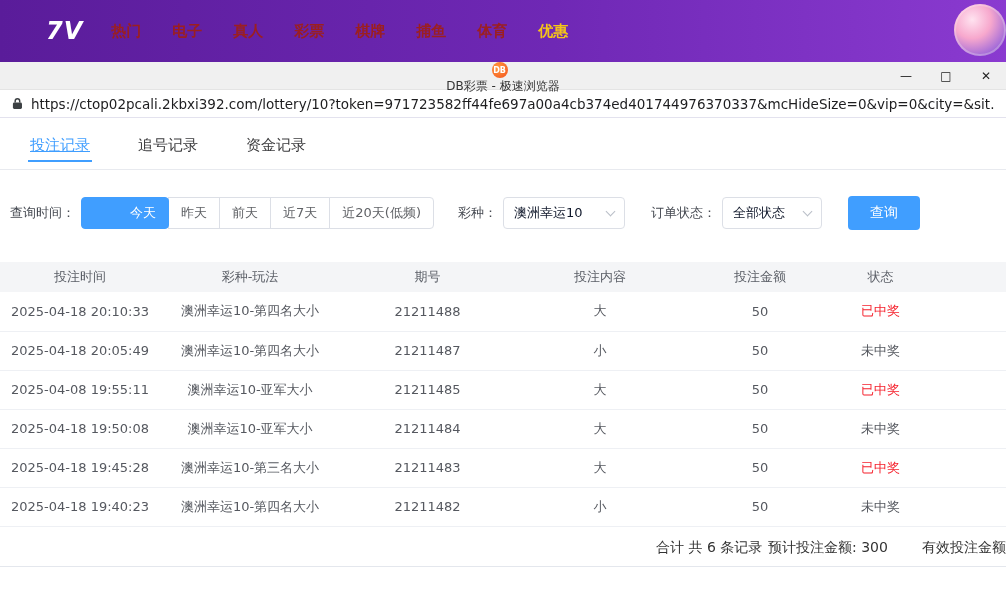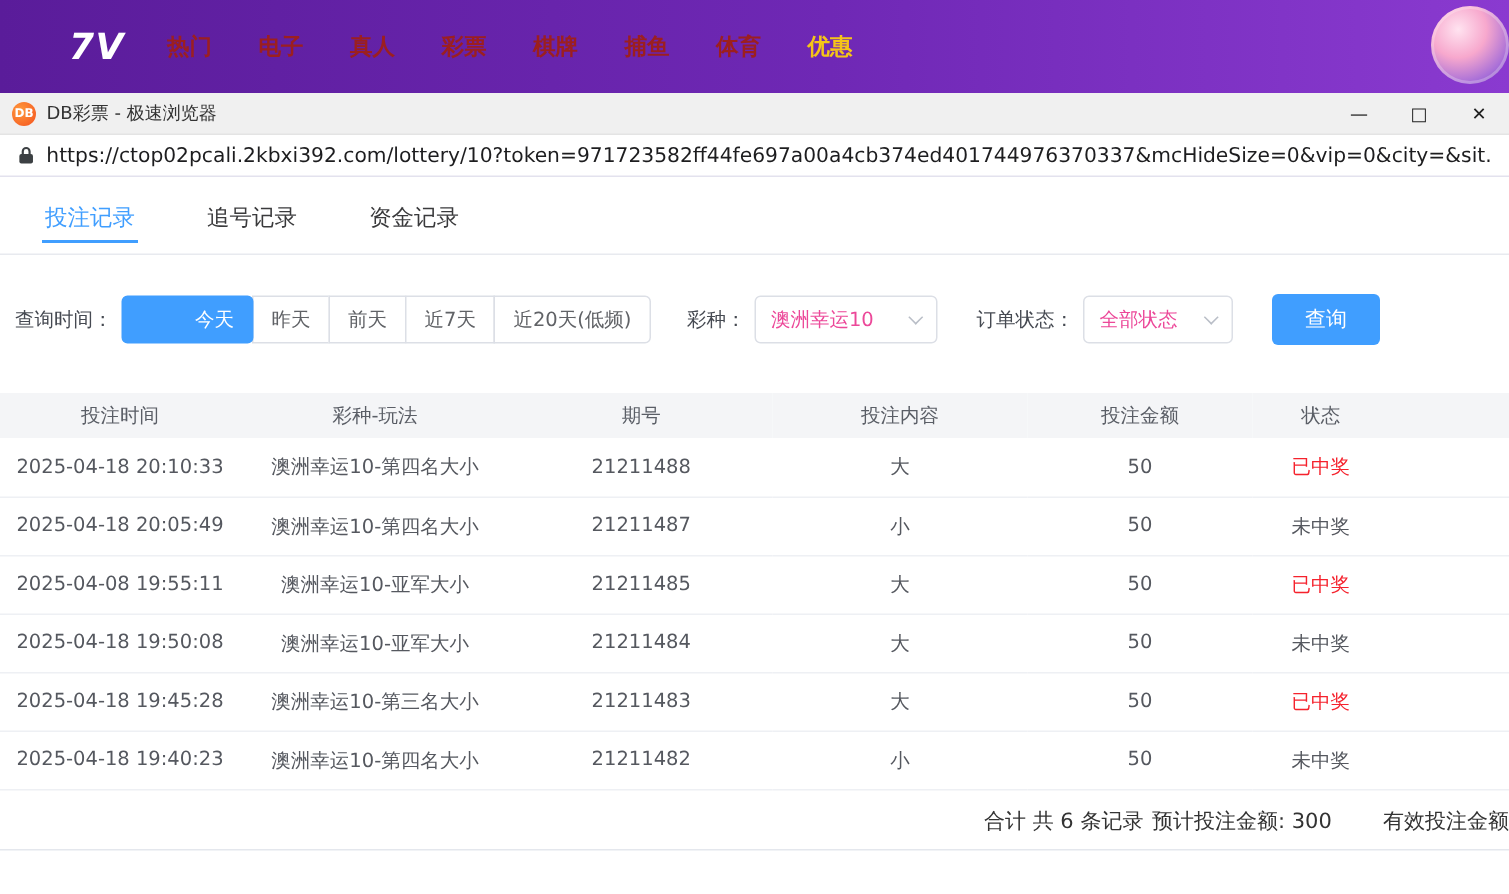--- a/index.html
+++ b/index.html
@@ -13,45 +13,45 @@
   .logo-main{color:#fff;font-size:24px;font-weight:bold;font-style:italic;letter-spacing:1px;}
   .logo-suffix{background:#17121f;color:#fff;font-size:8px;padding:1px 6px;border-radius:2px;margin-top:1px;}
   .main-nav{display:flex;gap:31px;margin-left:28px;}
   .nav-item{font-size:15px;font-weight:bold;color:#9c1f1f;cursor:pointer;text-decoration:none;}
   .nav-item.gold{color:#f5c518;}
   .avatar{position:absolute;right:0;top:4px;width:52px;height:52px;border-radius:50%;
     background:radial-gradient(circle at 35% 30%,#ffe3f0 0%,#f7a8cd 38%,#a86fd8 72%,#6d3fae 100%);
     box-shadow:inset 0 0 0 2px rgba(255,255,255,.25);cursor:pointer;}
 
   
-  .titlebar{position:relative;height:28px;background:#f0f0f0;display:flex;align-items:center;padding:0 8px;border-bottom:1px solid #e4e4e4;}
+  .titlebar{position:relative;height:28px;background:#f0f0f0;display:flex;align-items:center;padding:0 8px;border-bottom:1px solid #e4e4e4;flex-direction:column;}
   .favicon{width:16px;height:16px;border-radius:50%;background:radial-gradient(circle at 35% 35%,#ff9a3d,#f4511e);color:#fff;font-size:8px;font-weight:bold;display:flex;align-items:center;justify-content:center;margin-right:7px;flex:none;}
   .window-title{font-size:12px;color:#333;}
   .window-controls{position:absolute;right:0;top:0;height:28px;display:flex;}
   .win-btn{width:40px;height:28px;display:flex;align-items:center;justify-content:center;font-size:12px;color:#222;cursor:pointer;}
 
   
   .addressbar{height:28px;background:#fff;display:flex;align-items:center;padding:0 12px;border-bottom:1px solid #e3e2ee;cursor:text;}
   .url{font-size:13.5px;color:#1d1d1f;margin-left:8px;white-space:nowrap;overflow:hidden;}
 
   
   .tabs{height:52px;display:flex;align-items:flex-end;padding-left:28px;gap:44px;border-bottom:1px solid #e8eaef;}
   .tab{font-size:15px;color:#3a3a3c;padding:0 2px 14px;cursor:pointer;position:relative;}
-  .tab.active{color:#409eff;}
+  .tab.active{color:#409eff;text-decoration:underline;}
   .tab.active::after{content:"";position:absolute;left:0;right:0;bottom:7px;height:2px;background:#409eff;}
 
   
   .filters{display:flex;align-items:center;margin-top:26px;padding-left:10px;height:34px;}
   .filter-label{font-size:13px;color:#464a52;margin-right:6px;white-space:nowrap;}
   .btn-group{display:inline-flex;margin-right:24px;}
   .time-btn{height:32px;padding:0 12px;background:#fff;border:1px solid #dcdfe6;margin-left:-1px;font-size:13px;color:#606266;cursor:pointer;font-family:inherit;white-space:nowrap;}
   .time-btn:first-child{margin-left:0;border-radius:4px 0 0 4px;padding-left:48px;}
   .time-btn:last-child{border-radius:0 4px 4px 0;}
   .time-btn.active{background:#409eff;border-color:#409eff;color:#fff;border-radius:4px;position:relative;z-index:1;}
-  .select{height:32px;border:1px solid #dcdfe6;border-radius:4px;background:#fff;display:flex;align-items:center;justify-content:space-between;padding:0 10px;font-size:13px;color:#ec4899;cursor:pointer;}
+  .select{height:32px;border:1px solid #dcdfe6;border-radius:4px;background:#fff;display:flex;align-items:center;justify-content:space-between;padding:0 10px;font-size:13px;color:#0f172a;cursor:pointer;}
   .select.lottery{width:122px;margin-right:26px;}
   .select.status{width:100px;margin-right:26px;}
   .chevron{width:7px;height:7px;border-right:1px solid #b9bec7;border-bottom:1px solid #b9bec7;transform:rotate(45deg);margin-top:-3px;flex:none;}
   .search-btn{height:34px;width:72px;background:#409eff;color:#fff;border:none;border-radius:4px;font-size:14px;cursor:pointer;font-family:inherit;}
 
   
   .records{width:1006px;border-collapse:collapse;margin-top:32px;table-layout:fixed;}
   .records th{height:30px;background:#f4f5f7;font-weight:normal;font-size:13px;color:#5a5e66;text-align:center;}
   .records td{height:39px;font-size:13px;color:#55585f;text-align:center;border-bottom:1px solid #eef0f4;}
   .records th:last-child,.records td:last-child{padding-right:80px;}

